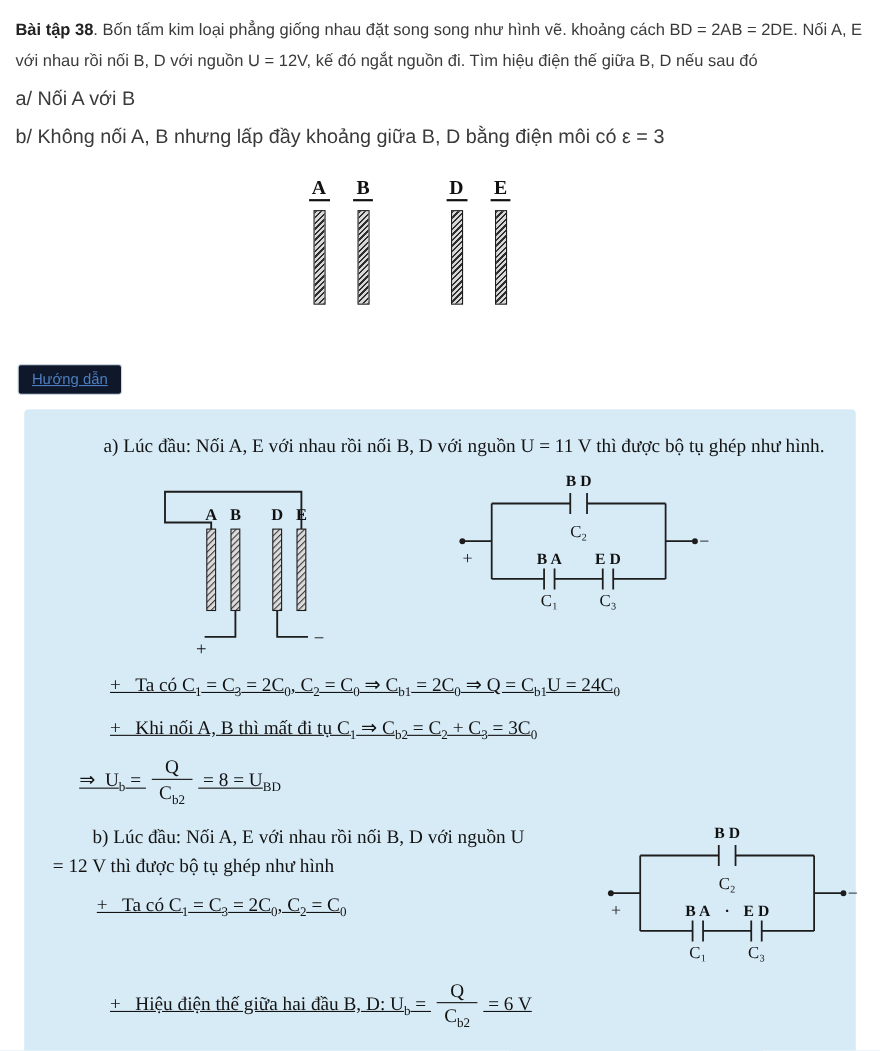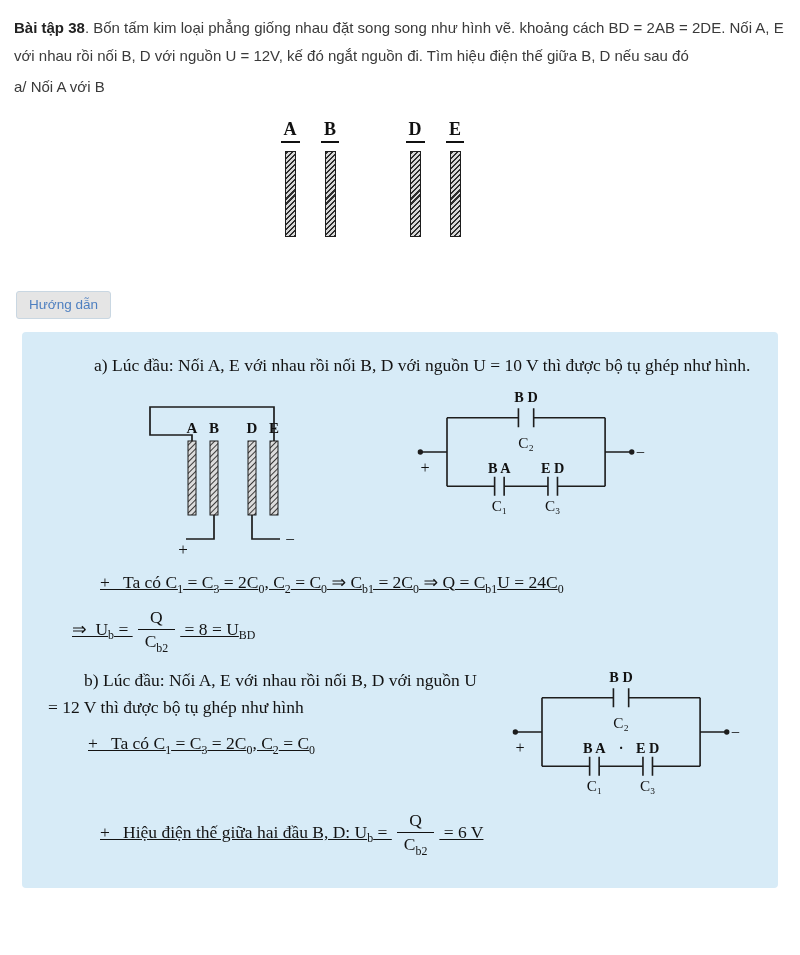--- a/index.html
+++ b/index.html
@@ -13,21 +13,21 @@
     width: 800px;
     height: 955px;
     padding: 8px 14px 4px 14px;
     overflow: hidden;
     position: relative;
   }
 
   
   .problem-para { margin: 6px 0 4px 0; font-size: 15px; line-height: 1.85; color: #3a3a3a; }
   .problem-para b { color: #222; }
-  .problem-line { margin: 4px 0; font-size: 15px; line-height: 1.75; color: #3a3a3a; }
+  .problem-line { margin: 4px 0; font-size: 18px; line-height: 1.75; color: #3a3a3a; }
 
   
   .plates-figure { display: flex; align-items: flex-start; margin: 20px 0 0 263px; }
   .plate-unit { display: flex; flex-direction: column; align-items: center; width: 26px; }
   .plate-unit + .plate-unit { margin-left: 14px; }
   .plate-unit.big-gap { margin-left: 59px; }
   .plate-label {
     font-family: "Liberation Serif", serif;
     font-weight: bold; font-size: 18px; color: #111;
     border-bottom: 2px solid #111; padding: 0 3px 1px 3px; line-height: 1.1;
@@ -35,22 +35,22 @@
   .plate-bar {
     margin-top: 8px; width: 11px; height: 86px;
     border: 1px solid #1d1d1d;
     background: repeating-linear-gradient(135deg, #2e2e2e 0px, #2e2e2e 1.6px, #d8d8d8 1.6px, #d8d8d8 3.6px);
   }
 
   
   .guide-btn {
     display: inline-block; margin: 54px 0 0 2px;
     padding: 5px 12px 6px 12px;
-    background: #e5e5e5; border: 1px solid #c9d7e2; border-radius: 3px;
-    color: #4d7fc0; font-size: 13.5px; cursor: pointer;
+    background: #0f172a; border: 1px solid #c9d7e2; border-radius: 3px;
+    color: #4d7fc0; font-size: 13.5px; cursor: pointer; text-decoration: underline;
   }
 
   
   .solution {
     margin: 13px 8px 6px 8px;
     background: #d7ebf7;
     border-radius: 4px;
     padding: 16px 26px 20px 26px;
     font-family: "Liberation Serif", serif;
     font-size: 17.5px;
@@ -58,37 +58,38 @@
   }
   .sol-para { margin: 4px 0 6px 0; line-height: 1.55; text-indent: 46px; }
   .fig-row { display: flex; align-items: flex-start; justify-content: flex-start; margin: 10px 0 4px 88px; gap: 66px; }
   .eq { margin: 11px 0; padding-left: 52px; line-height: 1.45; text-decoration: underline; }
   .eq-arrow { padding-left: 24px; }
   sub { font-size: 0.68em; }
   .frac { display: inline-flex; flex-direction: column; align-items: center; vertical-align: middle; margin: 0 5px; text-align: center; }
   .frac .num { display: block; padding: 0 7px 1px 7px; line-height: 1.1; }
   .frac .den { display: block; border-top: 1.6px solid #111; padding: 2px 7px 0 7px; line-height: 1.1; }
 
-  .partb-row { display: flex; align-items: flex-start; margin-top: 10px; }
+  .partb-row { display: flex; align-items: flex-start; margin-top: 10px; gap: 40px; }
   .partb-left { flex: 0 0 440px; }
   .partb-para { margin: 2px 0 8px 0; line-height: 1.55; text-indent: 36px; }
   .partb-left .eq { padding-left: 40px; margin: 9px 0; }
   .partb-left .eq-arrow { padding-left: 10px; }
   .partb-right { margin-left: 14px; padding-top: 4px; }
 
   svg text { user-select: none; }
 </style>
 </head>
 <body>
 
 <div class="page">
 
   
   <p class="problem-para"><b>Bài tập 38</b><span>. Bốn tấm kim loại phẳng giống nhau đặt song song như hình vẽ. khoảng cách BD = 2AB = 2DE. Nối A, E với nhau rồi nối B, D với nguồn U = 12V, kế đó ngắt nguồn đi. Tìm hiệu điện thế giữa B, D nếu sau đó</span></p>
   <p class="problem-line">a/ Nối A với B</p>
+  <p class="problem-line">b/ Không nối A, B nhưng lấp đầy khoảng giữa B, D bằng điện môi có ε = 3</p>
 
   
   <div class="plates-figure">
     <div class="plate-unit">
       <div class="plate-label">A</div>
       <div class="plate-bar"></div>
     </div>
     <div class="plate-unit">
       <div class="plate-label">B</div>
       <div class="plate-bar"></div>
@@ -102,21 +103,21 @@
       <div class="plate-bar"></div>
     </div>
   </div>
 
   
   <div class="guide-btn">Hướng dẫn</div>
 
   
   <div class="solution">
 
-    <p class="sol-para">a) Lúc đầu: Nối A, E với nhau rồi nối B, D với nguồn U = 10 V thì được bộ tụ ghép như hình.</p>
+    <p class="sol-para">a) Lúc đầu: Nối A, E với nhau rồi nối B, D với nguồn U = 11 V thì được bộ tụ ghép như hình.</p>
 
     <div class="fig-row">
 
       <svg width="205" height="170" viewBox="0 0 205 170">
         <defs>
           <pattern id="hatch" width="4" height="4" patternUnits="userSpaceOnUse" patternTransform="rotate(45)">
             <rect width="4" height="4" fill="#dcdcdc"></rect>
             <line x1="0" y1="0" x2="0" y2="4" stroke="#3a3a3a" stroke-width="2"></line>
           </pattern>
         </defs>
@@ -159,20 +160,21 @@
           <text x="153" y="88" font-size="15" font-weight="bold">E D</text>
           <text x="97" y="128" font-size="16">C₁</text>
           <text x="153" y="128" font-size="16">C₃</text>
           <text x="19" y="88" font-size="17">+</text>
           <text x="245" y="72" font-size="17">−</text>
         </g>
       </svg>
     </div>
 
     <p class="eq">+&nbsp;&nbsp;&nbsp;Ta có C<sub>1</sub> = C<sub>3</sub> = 2C<sub>0</sub>, C<sub>2</sub> = C<sub>0</sub> ⇒ C<sub>b1</sub> = 2C<sub>0</sub> ⇒ Q = C<sub>b1</sub>U = 24C<sub>0</sub></p>
+    <p class="eq">+&nbsp;&nbsp;&nbsp;Khi nối A, B thì mất đi tụ C<sub>1</sub> ⇒ C<sub>b2</sub> = C<sub>2</sub> + C<sub>3</sub> = 3C<sub>0</sub></p>
     <p class="eq eq-arrow">⇒&nbsp;&nbsp;U<sub>b</sub> = <span class="frac">
           <span class="num">Q</span>
           <span class="den">C<sub>b2</sub></span>
         </span> = 8 = U<sub>BD</sub></p>
 
     <div class="partb-row">
       <div class="partb-left">
         <p class="partb-para">b) Lúc đầu: Nối A, E với nhau rồi nối B, D với nguồn U = 12 V thì được bộ tụ ghép như hình</p>
         <p class="eq">+&nbsp;&nbsp;&nbsp;Ta có C<sub>1</sub> = C<sub>3</sub> = 2C<sub>0</sub>, C<sub>2</sub> = C<sub>0</sub></p>
       </div>

